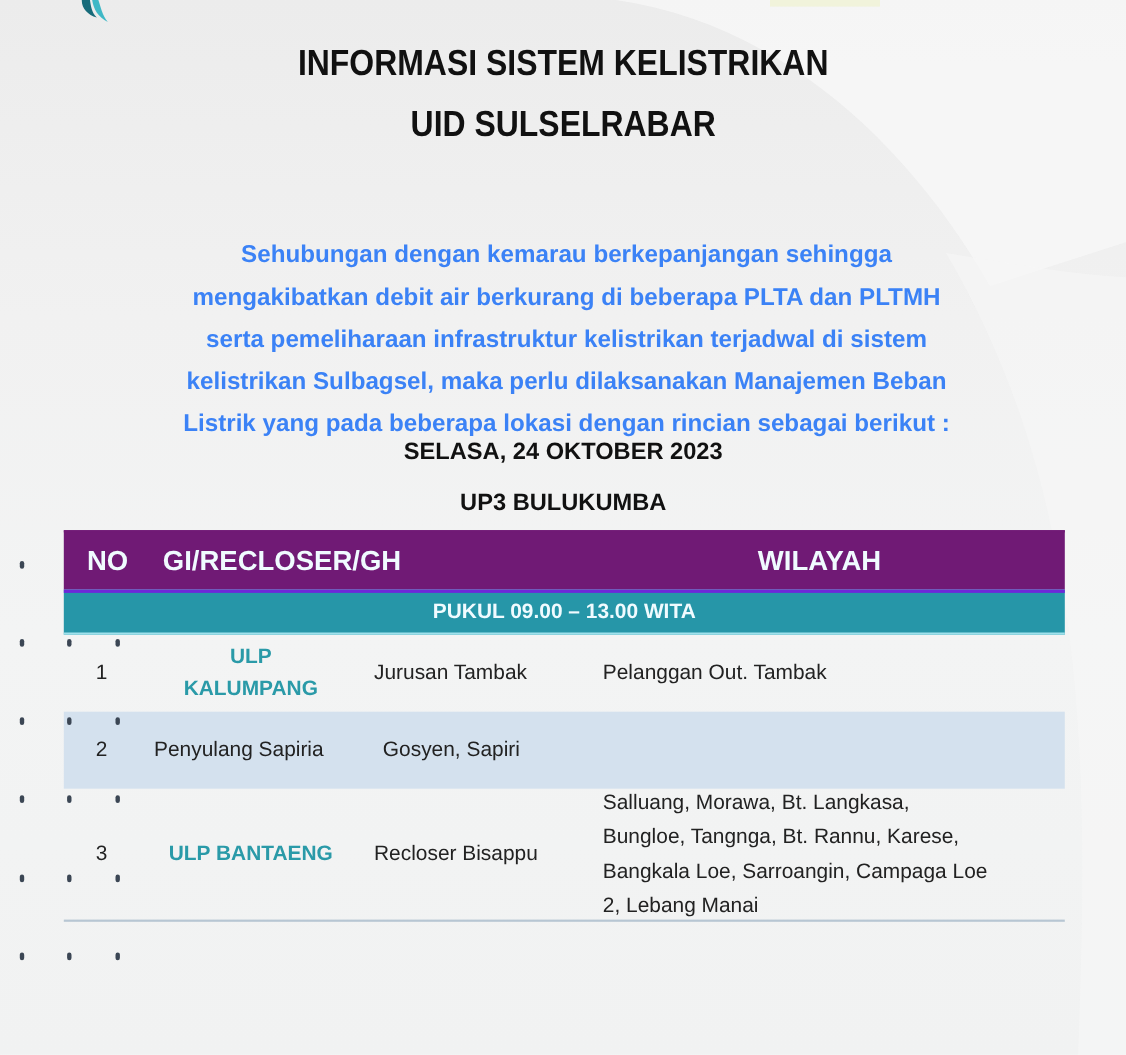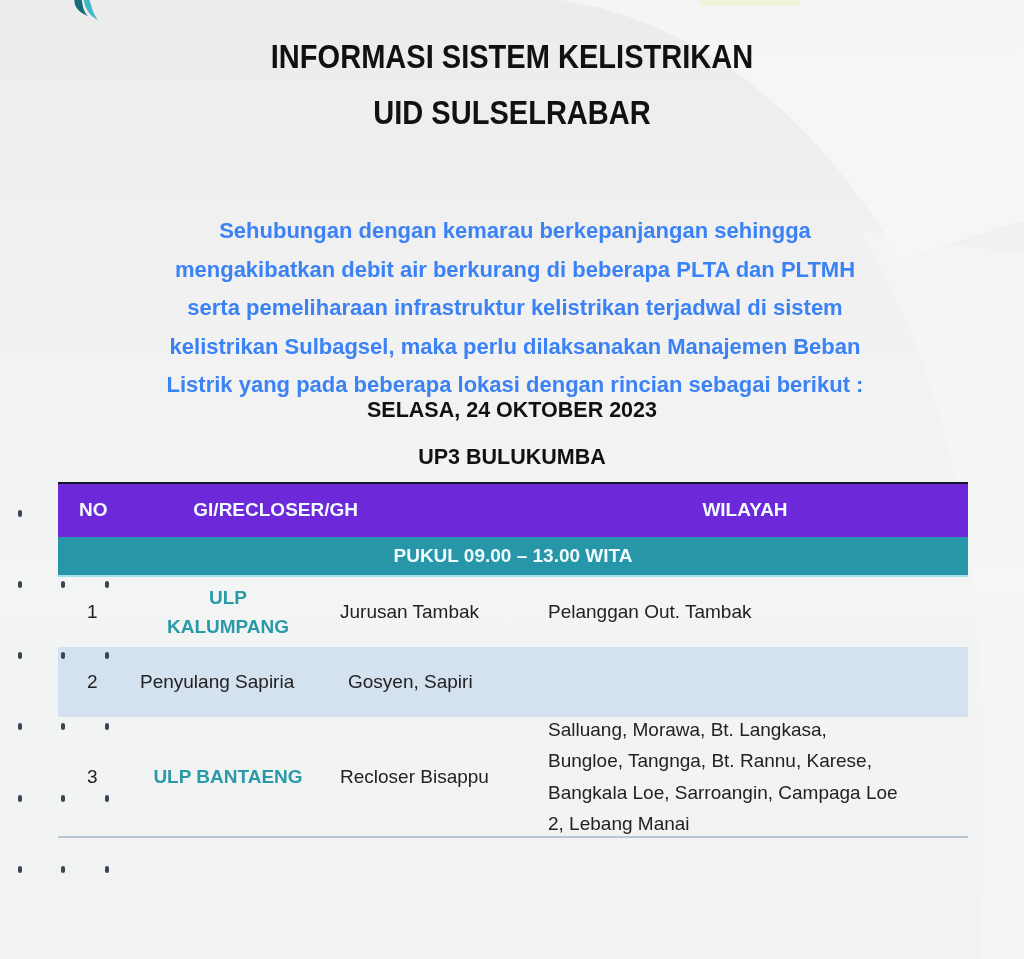--- a/index.html
+++ b/index.html
@@ -32,28 +32,28 @@
       position: absolute; left: 0; width: 1024px; text-align: center;
       font-weight: bold; font-size: 21.5px; color: #111;
     }
     .date-line { top: 398px; }
     .unit-line { top: 445px; }
 
     .table {
       position: absolute; left: 58px; top: 482px; width: 910px;
     }
     .thead {
-      background: #6d28d9; height: 54px; display: flex; align-items: center;
-      color: #f0fbff; font-weight: bold; font-size: 19px;
-      border-top: 2px solid #0f172a;
+      background: #701a75; height: 54px; display: flex; align-items: center;
+      color: #f0fbff; font-weight: bold; font-size: 25px;
+      border-top: 2px solid #701a75;
     }
     .subhead {
       background: #2696a8; height: 41px; display: flex; align-items: center; justify-content: center;
       color: #f0fbff; font-weight: bold; font-size: 19px;
-      border-top: 1px solid #6d28d9;
+      border-top: 3px solid #6d28d9;
       border-bottom: 2px solid #9fe1ec;
     }
     .col-no { width: 78px; text-align: center; }
     .col-unit { width: 200px; text-align: center; }
     .col-gi { width: 210px; text-align: center; }
     .col-wil { flex: 1; text-align: center; }
     .thead .col-no { text-align: left; padding-left: 21px; }
     .thead .col-unit { text-align: center; padding-right: 22px; }
     .thead .col-gi { text-align: right; padding-left: 0px; margin-left: 12px; }
     .thead .col-wil { text-align: center; padding-left: 164px; }

